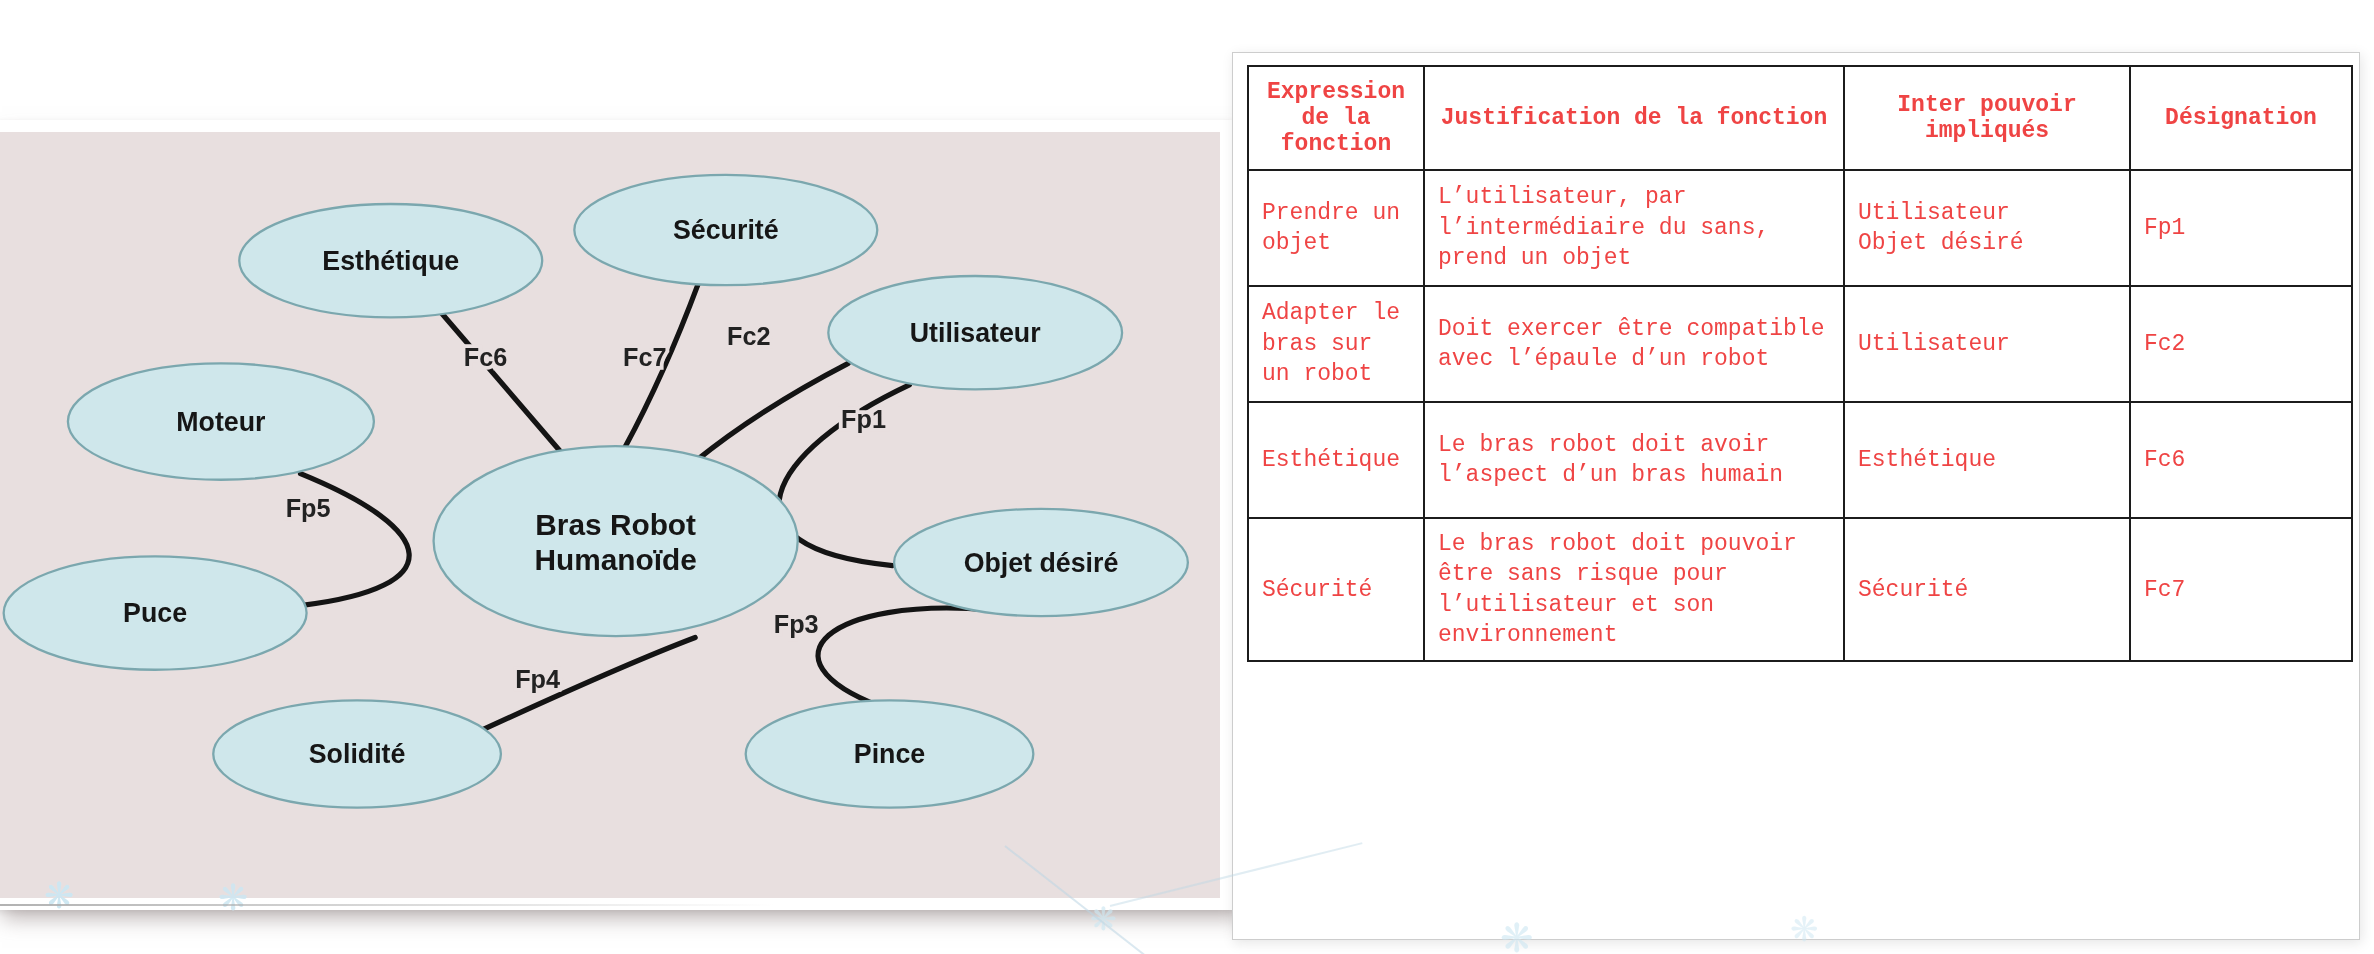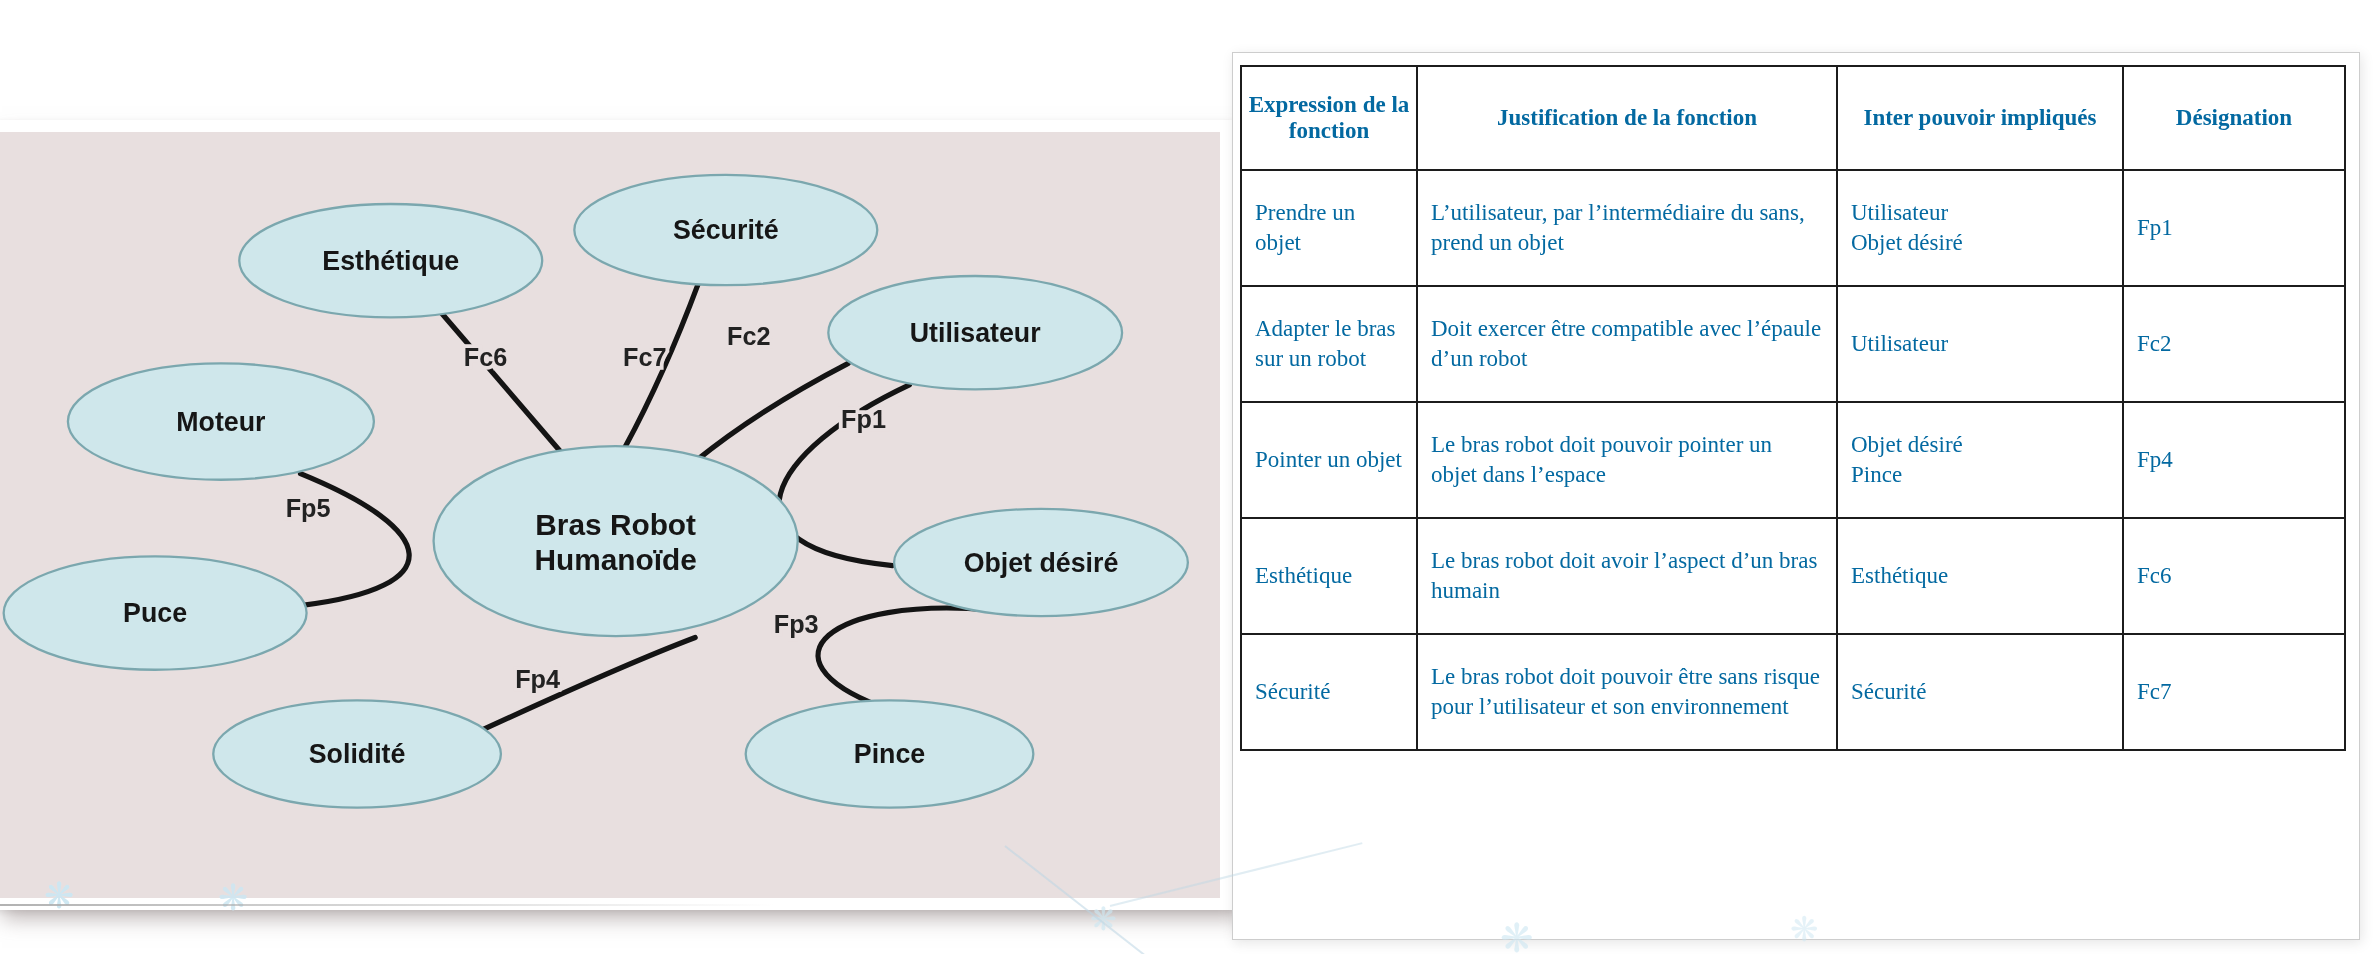--- a/index.html
+++ b/index.html
@@ -42,22 +42,22 @@
   .link-path { stroke:#141414; stroke-width:3.4; fill:none; stroke-linecap:round; }
 
   
   .table-card {
     position:absolute; left:1232px; top:52px; width:1128px; height:888px;
     background:#ffffff; border:1px solid #cdcdcd; box-sizing:border-box;
     box-shadow:2px 3px 12px rgba(0,0,0,0.10);
   }
   table.fn-table {
     border-collapse:collapse; table-layout:fixed;
-    width:1104px; margin:12px 7px;
-    font-family:Liberation Serif, serif; color:#0369a1;
+    width:1104px; margin:12px 14px;
+    font-family:Liberation Mono, monospace; color:#ef4444;
   }
   .fn-table th, .fn-table td { border:2px solid #1c1c1c; }
   .fn-table th {
     font-weight:bold; font-size:23px; text-align:center;
     padding:8px 6px; height:86px; vertical-align:middle;
   }
   .fn-table td {
     font-size:23px; padding:10px 13px; vertical-align:middle; line-height:1.32;
   }
   .fn-table tbody tr { height:116px; }
@@ -177,27 +177,20 @@
 Objet désiré</td>
           <td>Fp1</td>
         </tr>
         <tr>
           <td>Adapter le bras sur un robot</td>
           <td>Doit exercer être compatible avec l’épaule d’un robot</td>
           <td>Utilisateur</td>
           <td>Fc2</td>
         </tr>
         <tr>
-          <td>Pointer un objet</td>
-          <td>Le bras robot doit pouvoir pointer un objet dans l’espace</td>
-          <td>Objet désiré
-Pince</td>
-          <td>Fp4</td>
-        </tr>
-        <tr>
           <td>Esthétique</td>
           <td>Le bras robot doit avoir l’aspect d’un bras humain</td>
           <td>Esthétique</td>
           <td>Fc6</td>
         </tr>
         <tr>
           <td>Sécurité</td>
           <td>Le bras robot doit pouvoir être sans risque pour l’utilisateur et son environnement</td>
           <td>Sécurité</td>
           <td>Fc7</td>

